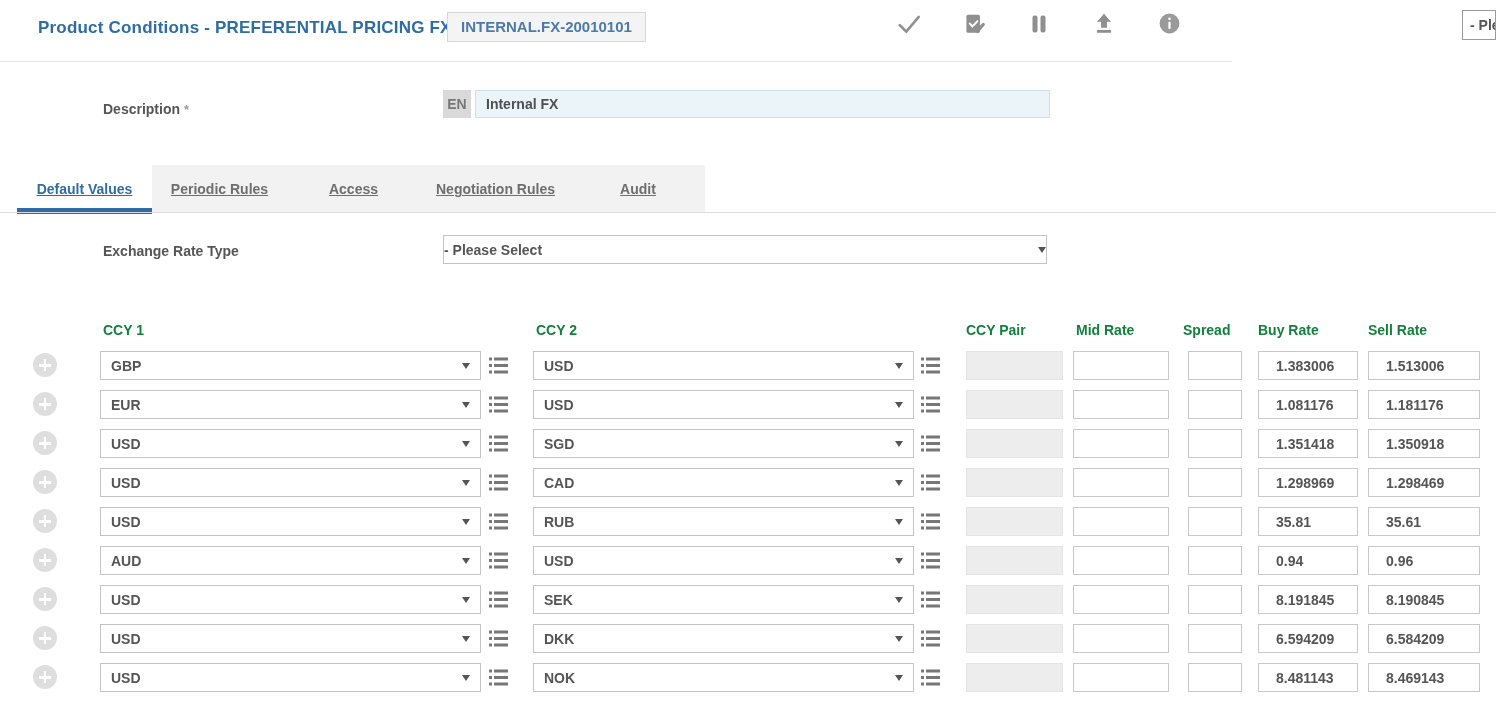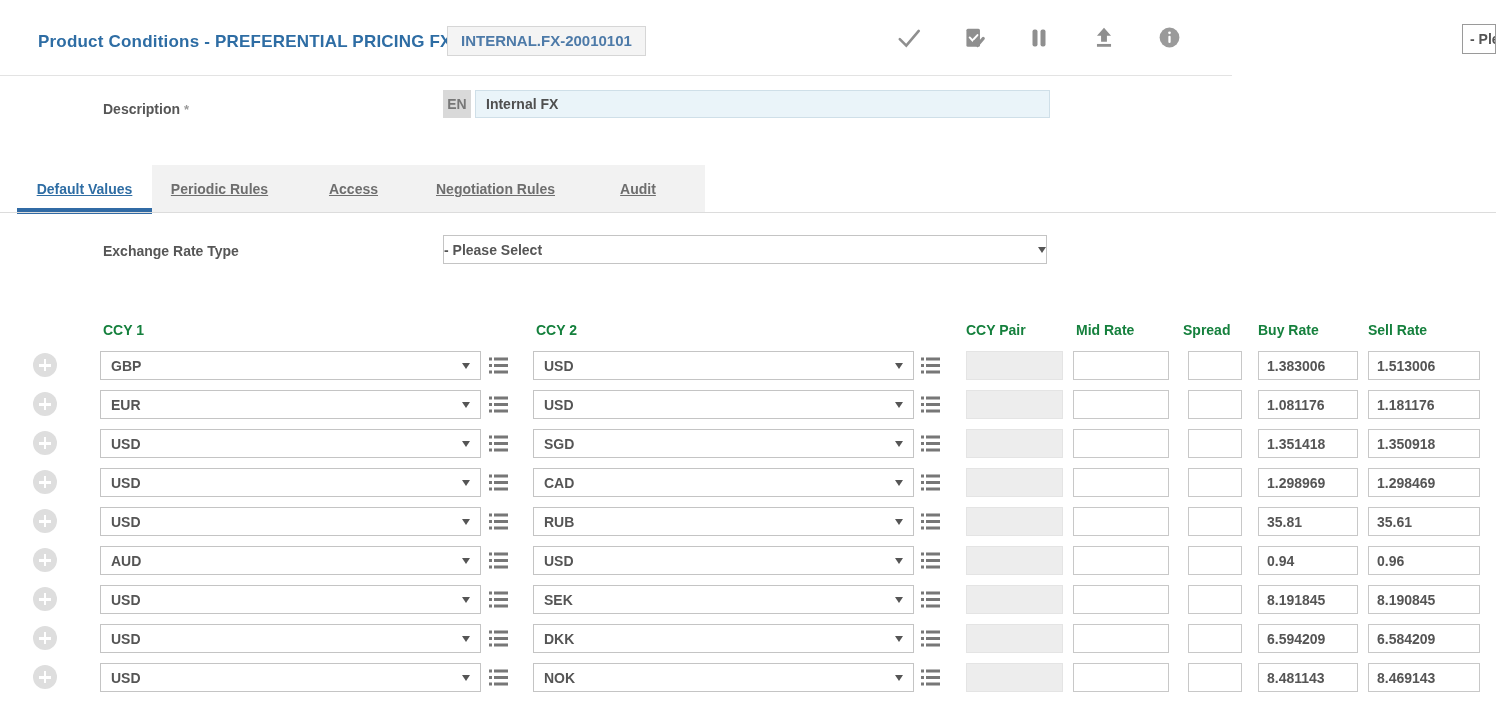--- a/index.html
+++ b/index.html
@@ -1,21 +1,21 @@
 <!DOCTYPE html>
 <html><head>
 <meta charset="utf-8">
 <style>
   * { box-sizing: border-box; margin: 0; padding: 0; }
   html, body { width: 1496px; height: 707px; background: #ffffff;
     font-family: "Liberation Sans", sans-serif; overflow: hidden; }
   .page { position: relative; width: 1496px; height: 707px; }
 
   
-  .topbar { position: absolute; left: 0; top: 14px; width: 1232px; height: 62px;
+  .topbar { position: absolute; left: 0; top: 0; width: 1232px; height: 62px;
     border-bottom: 1px solid #e3e3e3; background: #fff; }
   .page-title { position: absolute; left: 38px; top: 18px; font-size: 17px;
     font-weight: bold; color: #2e6da4; letter-spacing: .2px; }
   .ref-badge { position: absolute; left: 447px; top: 12px; height: 30px;
     padding: 0 13px; line-height: 28px; background: #f4f4f4;
     border: 1px solid #d6d6d6; font-size: 15px; font-weight: bold; color: #4d7aa8; }
   .top-actions { position: absolute; right: 50px; top: 12px; display: flex;
     gap: 39px; align-items: center; }
   .icon-btn { width: 26px; height: 26px; display: flex; align-items: center;
     justify-content: center; cursor: pointer; background: none; border: none; }
@@ -75,21 +75,21 @@
   .sel-ccy1 { left: 100px; width: 381px; }
   .sel-ccy2 { left: 533px; width: 381px; }
 
   .caret { width: 0; height: 0; border-left: 4.5px solid transparent;
     border-right: 4.5px solid transparent; border-top: 6px solid #555; }
 
   .list-ic { position: absolute; top: 5px; width: 21px; height: 19px; cursor: pointer; }
   .li-1 { left: 488px; } .li-2 { left: 920px; }
 
   .box { position: absolute; top: 0; height: 29px; font-size: 14px; font-weight: bold;
-    color: #555; padding: 0 8px; font-family: "Liberation Sans", sans-serif; }
+    color: #555; padding: 0 17px; font-family: "Liberation Sans", sans-serif; }
   input.box { border: 1px solid #c8c8c8; background: #fff; }
   .b-pair { left: 966px; width: 97px; background: #ededed; border: 1px solid #e4e4e4; }
   .b-mid { left: 1073px; width: 96px; }
   .b-spread { left: 1188px; width: 54px; }
   .b-buy { left: 1258px; width: 100px; }
   .b-sell { left: 1368px; width: 112px; }
 </style>
 </head>
 <body>
 

